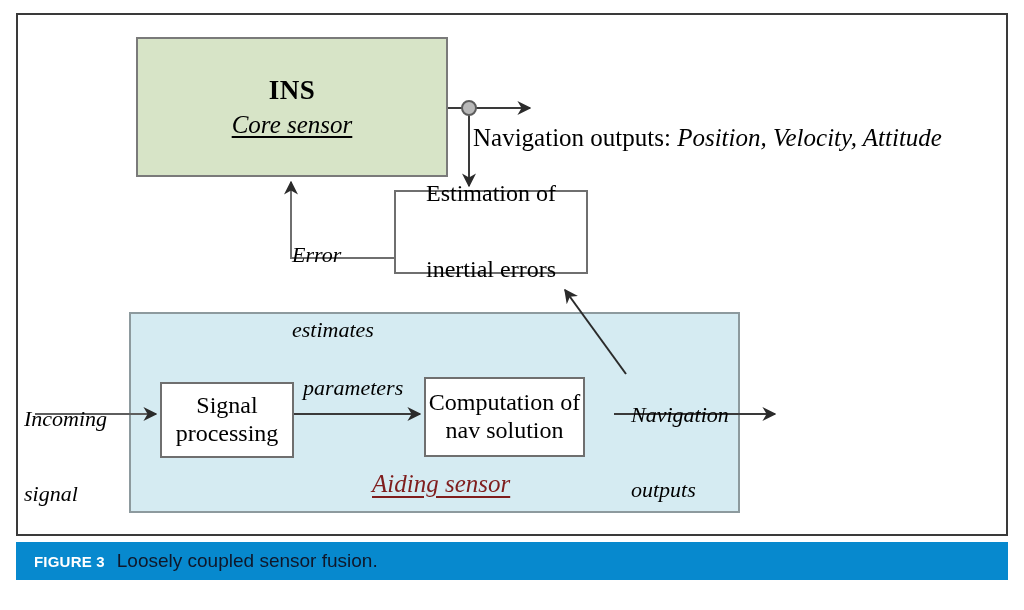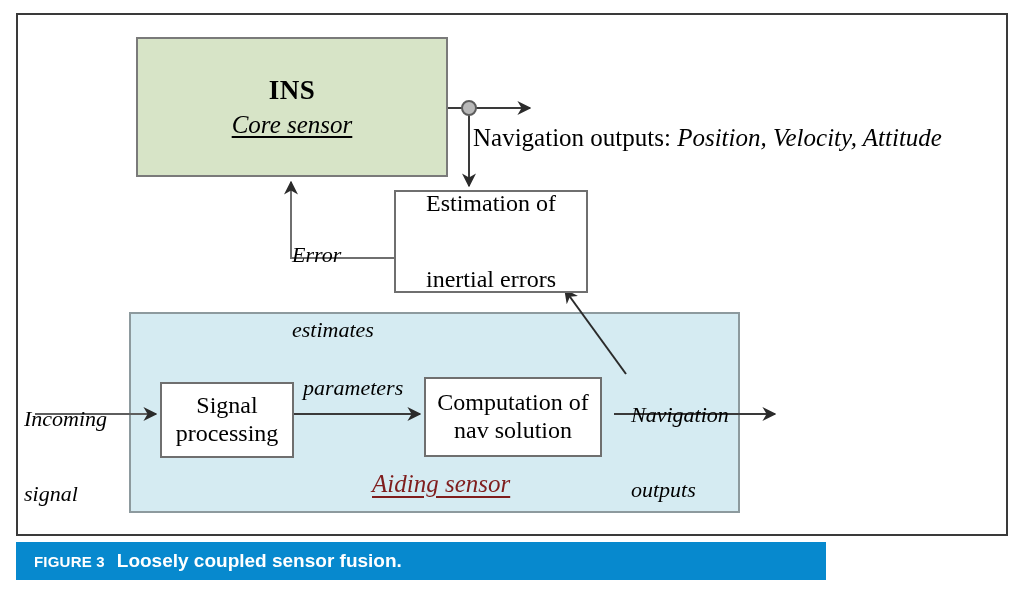--- a/index.html
+++ b/index.html
@@ -67,39 +67,39 @@
   .box-ins .subtitle {
     font-style: italic;
     font-size: 25px;
     text-decoration: underline;
     text-underline-offset: 3px;
   }
   .box-estimation {
     left: 394px;
     top: 190px;
     width: 194px;
-    height: 103px;
+    height: 84px;
     background: #ffffff;
     border: 2px solid #6f6f6f;
     font-size: 24px;
     gap: 48px;
   }
   .box-signal {
     left: 160px;
     top: 382px;
     width: 134px;
     height: 76px;
     background: #ffffff;
     border: 2px solid #6f6f6f;
     font-size: 24px;
   }
   .box-computation {
     left: 424px;
     top: 377px;
-    width: 178px;
+    width: 161px;
     height: 80px;
     background: #ffffff;
     border: 2px solid #6f6f6f;
     font-size: 24px;
   }
   .aiding-container {
     position: absolute;
     left: 129px;
     top: 312px;
     width: 611px;
@@ -157,41 +157,40 @@
   .lbl-nav-out2 {
     left: 631px;
     top: 352px;
     font-size: 22px;
     font-style: italic;
   }
   .caption-bar {
     position: absolute;
     left: 16px;
     top: 542px;
-    width: 810px;
+    width: 992px;
     height: 38px;
     background: #0789ce;
     display: flex;
     align-items: center;
     box-sizing: border-box;
     padding-left: 18px;
   }
   .caption-bar .fig-num {
     color: #ffffff;
     font-family: "Liberation Sans", sans-serif;
     font-weight: bold;
     font-size: 15px;
     letter-spacing: 0.2px;
     margin-right: 12px;
   }
   .caption-bar .fig-text {
-    color: #ffffff;
+    color: #0f172a;
     font-family: "Liberation Sans", sans-serif;
     font-size: 19px;
-    font-weight: bold;
   }
 </style>
 </head>
 <body>
 
 <div id="figure-root">
 
   <div class="frame"></div>
 
   <div class="aiding-container"></div>

